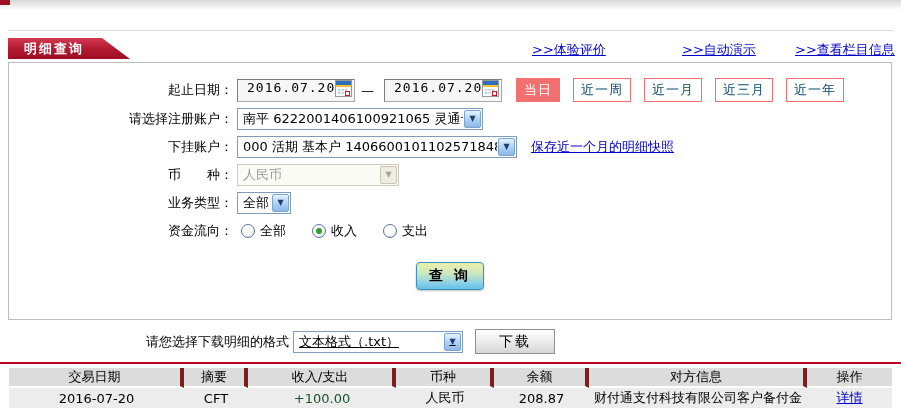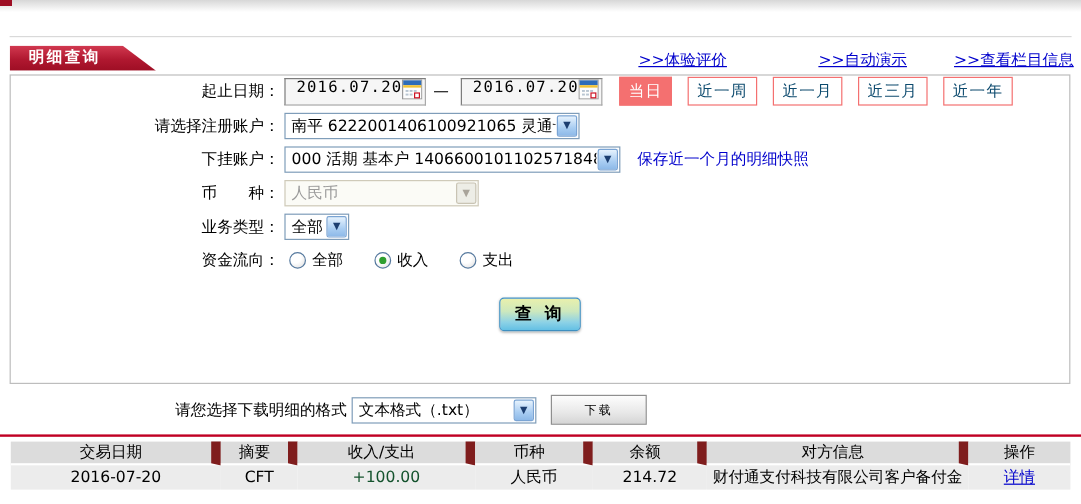--- a/index.html
+++ b/index.html
@@ -16,61 +16,61 @@
   .rule { position:absolute; top:30px; left:8px; width:885px; border-top:1px solid #d9d9d9; }
 
   .tab { position:absolute; top:38px; left:8px; width:122px; height:21px; line-height:21px;
          background:linear-gradient(180deg,#d23950 0%, #b01830 55%, #9e0e24 100%);
          color:#fff; font-weight:bold; font-size:13px; padding-left:16px;
          clip-path:polygon(0 0, 94px 0, 122px 21px, 0 21px); letter-spacing:2px; }
 
   .top-link { position:absolute; top:41px; color:#0000cc; font-size:13px; text-decoration:underline; cursor:pointer; white-space:nowrap; }
   .tl-1 { left:532px; } .tl-2 { left:682px; } .tl-3 { left:795px; }
 
-  .form-box { position:absolute; top:62px; left:8px; width:884px; height:258px; border:1px solid #bdbdbd; background:#fff; padding-top:1px; }
+  .form-box { position:absolute; top:62px; left:8px; width:884px; height:258px; border:1px solid #bdbdbd; background:#fff; padding-top:15px; }
   .form-row { display:flex; align-items:center; margin-bottom:5px; min-height:23px; }
   .form-label { width:224px; text-align:right; flex-shrink:0; white-space:pre; }
 
   .date-box { display:flex; align-items:flex-start; width:118px; height:23px; border:1px solid #a9a9a9; border-top-color:#7d7d7d; border-left-color:#7d7d7d; background:#f6f6f6; margin-left:4px; }
   .date-box input { flex:1; width:80px; border:0; background:transparent; font-family:"DejaVu Sans Mono", monospace; font-size:13px; padding-left:9px; letter-spacing:1px; outline:none; }
   .cal-icon { width:17px; height:17px; margin-right:2px; cursor:pointer; flex-shrink:0; }
   .dash { margin:0 6px; }
 
   .quick-group { display:flex; margin-left:14px; }
   .quick-btn { border:1px solid #f47070; background:#fff; color:#0c4a6e; font-size:13px; height:24px; padding:0 7px; margin-right:13px; cursor:pointer; font-family:inherit; letter-spacing:1px; }
   .quick-btn.active { background:#f47070; color:#fff; }
 
   .xp-select { display:flex; align-items:center; border:1px solid #7f9db9; background:#fff; height:22px; margin-left:4px; cursor:pointer; }
   .xp-select-text { flex:1; padding:0 5px; white-space:nowrap; overflow:hidden; font-size:13px; }
   .xp-arrow { width:17px; height:18px; margin:1px; background:linear-gradient(180deg,#e6f2fd,#a9cdf2 60%,#8db9e8); border:1px solid #7aa4d4; border-radius:2px; display:flex; align-items:center; justify-content:center; font-size:8px; color:#1c3e70; flex-shrink:0; }
   .xp-select.disabled { border-color:#cfcab9; background:#fbfbf6; color:#9a9a9a; cursor:default; }
   .xp-select.disabled .xp-arrow { background:#ededE6; border-color:#c9c4b4; color:#a9a49a; }
 
-  .w-reg { width:246px; } .w-sub { width:280px; } .w-cur { width:162px; } .w-biz { width:54px; } .w-fmt { width:154px; }
-
-  .snap-link { margin-left:14px; color:#0000cc; cursor:pointer; }
+  .w-reg { width:246px; } .w-sub { width:280px; } .w-cur { width:162px; } .w-biz { width:54px; } .w-fmt { width:170px;text-decoration:underline; }
+
+  .snap-link { margin-left:14px; color:#0000cc; text-decoration:underline; cursor:pointer; }
 
   .radio-group { display:flex; align-items:center; margin-left:8px; }
   .radio-opt { display:flex; align-items:center; margin-right:26px; cursor:pointer; }
   .radio { width:14px; height:14px; border-radius:50%; border:1px solid #56799e; background:radial-gradient(circle at 35% 30%, #ffffff 40%, #dcdcdc); position:relative; margin-right:5px; flex-shrink:0; }
   .radio.checked::after { content:''; position:absolute; left:3px; top:3px; width:6px; height:6px; border-radius:50%; background:#2f9e2f; }
 
   .query-btn { display:block; margin:20px auto 0 auto; width:68px; height:28px; border:1px solid #3f8fc0; border-radius:4px;
                background:linear-gradient(180deg,#e9f0ac 0%, #cde8bd 40%, #8dd2e6 75%, #64c0e4 100%);
                font-family:inherit; font-size:14px; font-weight:bold; letter-spacing:3px; cursor:pointer; box-shadow:0 1px 2px rgba(0,0,0,.25); }
 
   .dl-row { position:absolute; top:329px; left:0; width:901px; display:flex; align-items:center; }
   .dl-label { margin-left:146px; }
   .dl-hint { margin-left:62px; }
-  .dl-btn { margin-left:12px; width:80px; height:25px; border:1px solid #8f8f8f; background:linear-gradient(180deg,#fdfdfd,#e8e8e8 60%,#d5d5d5); font-family:inherit; font-size:10px; cursor:pointer; letter-spacing:2px; }
+  .dl-btn { margin-left:12px; width:80px; height:25px; border:1px solid #8f8f8f; background:linear-gradient(180deg,#fdfdfd,#e8e8e8 60%,#d5d5d5); font-family:inherit; font-size:14px; cursor:pointer; letter-spacing:2px; }
 
   .red-line { position:absolute; top:362px; left:0; width:901px; height:2px; background:#c00023; }
 
   .detail-table { position:absolute; top:368px; left:9px; width:883px; border-collapse:separate; border-spacing:0; table-layout:fixed; }
-  .detail-table th { background:#dcdcdc; height:19px; font-weight:normal; font-size:13px; text-align:center; border-right:8px solid #7f1d1d; border-bottom:2px solid #fff; overflow:hidden; white-space:nowrap; }
+  .detail-table th { background:#dcdcdc; height:19px; font-weight:normal; font-size:13px; text-align:center; border-right:4px solid #7f1d1d; border-bottom:2px solid #fff; overflow:hidden; white-space:nowrap; }
   .detail-table th:last-child { border-right:0; }
   .detail-table td { background:#ececec; height:20px; font-size:13px; text-align:center; overflow:hidden; white-space:nowrap; }
   .amount-in { color:#14532d; }
   .detail-link { color:#0000cc; text-decoration:underline; cursor:pointer; }
 </style>
 </head>
 <body>
 
 <div class="page">
   <div class="top-grad"></div>
@@ -216,19 +216,19 @@
         <th>对方信息</th>
         <th>操作</th>
       </tr>
     </thead>
     <tbody>
       <tr>
         <td>2016-07-20</td>
         <td>CFT</td>
         <td class="amount-in">+100.00</td>
         <td>人民币</td>
-        <td>214.72</td>
+        <td>208.87</td>
         <td>财付通支付科技有限公司客户备付金</td>
         <td><a class="detail-link">详情</a></td>
       </tr>
     </tbody>
   </table>
 </div>
 
 </body></html>

